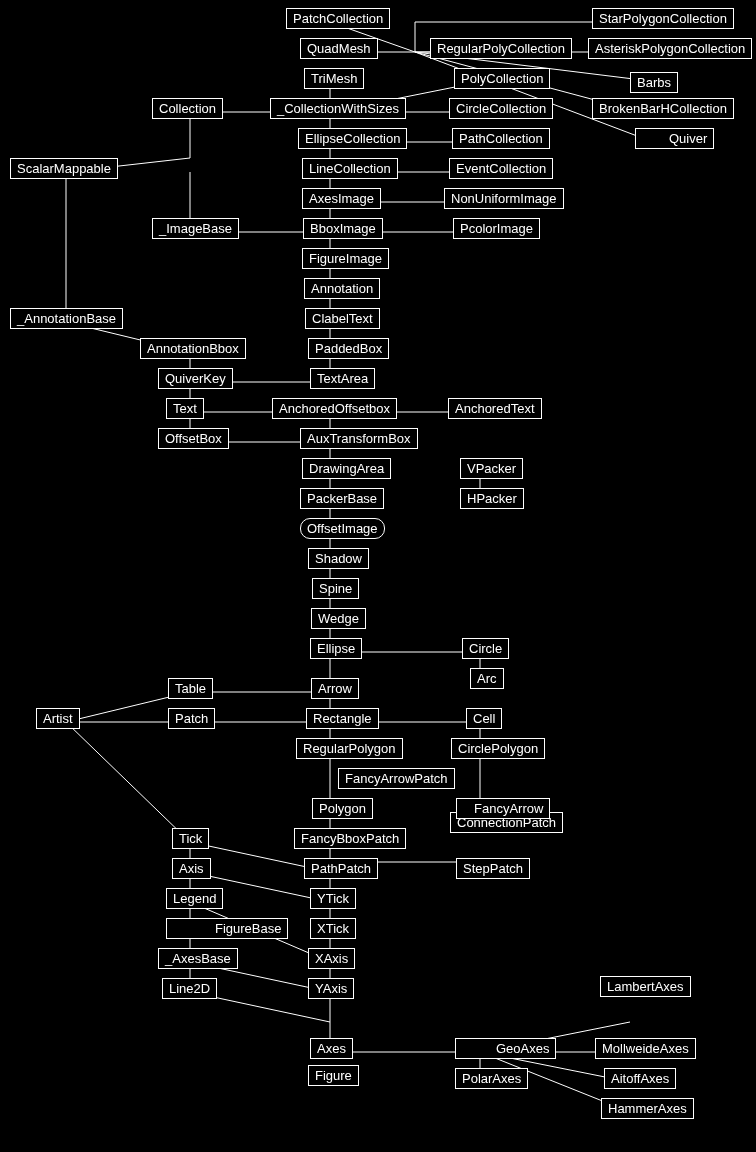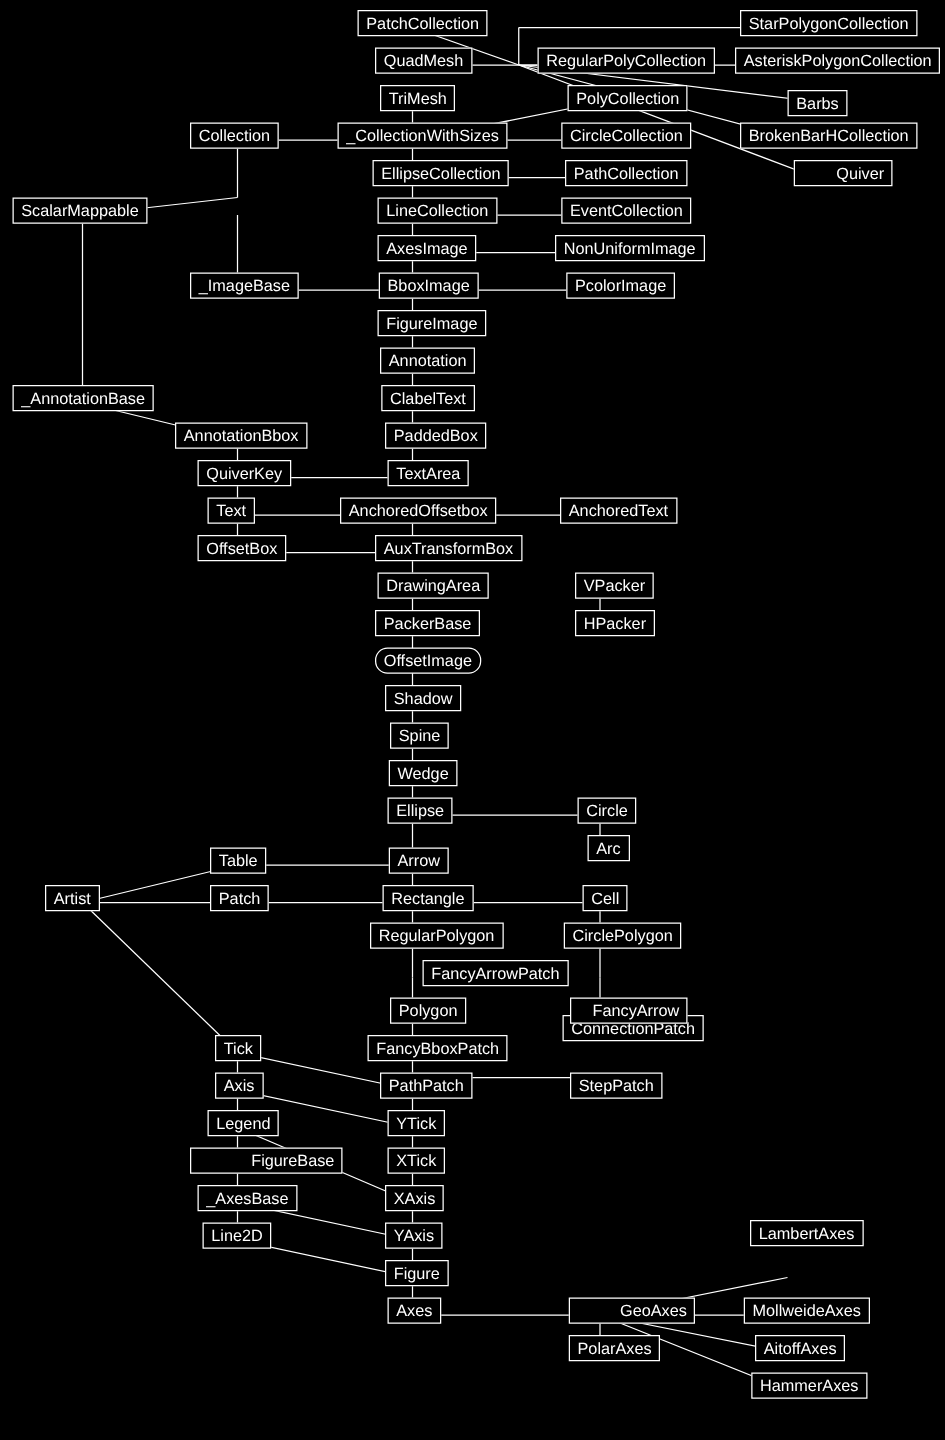--- a/index.html
+++ b/index.html
@@ -177,21 +177,21 @@
 <div class="node" style="left: 450px; top: 812px;">ConnectionPatch</div>
 <div class="node" style="left: 312px; top: 798px;">Polygon</div>
 <div class="node" style="left: 456px; top: 798px; padding-left: 17px;">FancyArrow</div>
 <div class="node" style="left: 294px; top: 828px;">FancyBboxPatch</div>
 <div class="node" style="left: 304px; top: 858px;">PathPatch</div>
 <div class="node" style="left: 456px; top: 858px;">StepPatch</div>
 <div class="node" style="left: 310px; top: 888px;">YTick</div>
 <div class="node" style="left: 310px; top: 918px;">XTick</div>
 <div class="node" style="left: 308px; top: 948px;">XAxis</div>
 <div class="node" style="left: 308px; top: 978px;">YAxis</div>
-<div class="node" style="left: 308px; top: 1008px;">Figure</div>
+<div class="node" style="left: 308px; top: 1065px;">Figure</div>
 <div class="node" style="left: 310px; top: 1038px;">Axes</div>
 <div class="node" style="left: 455px; top: 1038px; padding-left: 40px;">GeoAxes</div>
 <div class="node" style="left: 455px; top: 1068px;">PolarAxes</div>
 <div class="node" style="left: 600px; top: 976px;">LambertAxes</div>
 <div class="node" style="left: 595px; top: 1038px;">MollweideAxes</div>
 <div class="node" style="left: 604px; top: 1068px;">AitoffAxes</div>
 <div class="node" style="left: 601px; top: 1098px;">HammerAxes</div>
 <div class="node" style="left: 152px; top: 98px;">Collection</div>
 <div class="node" style="left: 152px; top: 218px;">_ImageBase</div>
 <div class="node" style="left: 10px; top: 158px;">ScalarMappable</div>
@@ -199,15 +199,15 @@
 <div class="node" style="left: 140px; top: 338px;">AnnotationBbox</div>
 <div class="node" style="left: 158px; top: 368px;">QuiverKey</div>
 <div class="node" style="left: 166px; top: 398px;">Text</div>
 <div class="node" style="left: 158px; top: 428px;">OffsetBox</div>
 <div class="node" style="left: 168px; top: 678px;">Table</div>
 <div class="node" style="left: 168px; top: 708px;">Patch</div>
 <div class="node" style="left: 36px; top: 708px;">Artist</div>
 <div class="node" style="left: 172px; top: 828px;">Tick</div>
 <div class="node" style="left: 172px; top: 858px;">Axis</div>
 <div class="node" style="left: 166px; top: 888px;">Legend</div>
-<div class="node" style="left: 152px; top: 918px; padding-left: 48px;">FigureBase</div>
+<div class="node" style="left: 166px; top: 918px; padding-left: 48px;">FigureBase</div>
 <div class="node" style="left: 158px; top: 948px;">_AxesBase</div>
 <div class="node" style="left: 162px; top: 978px;">Line2D</div>
 
 </body></html>

